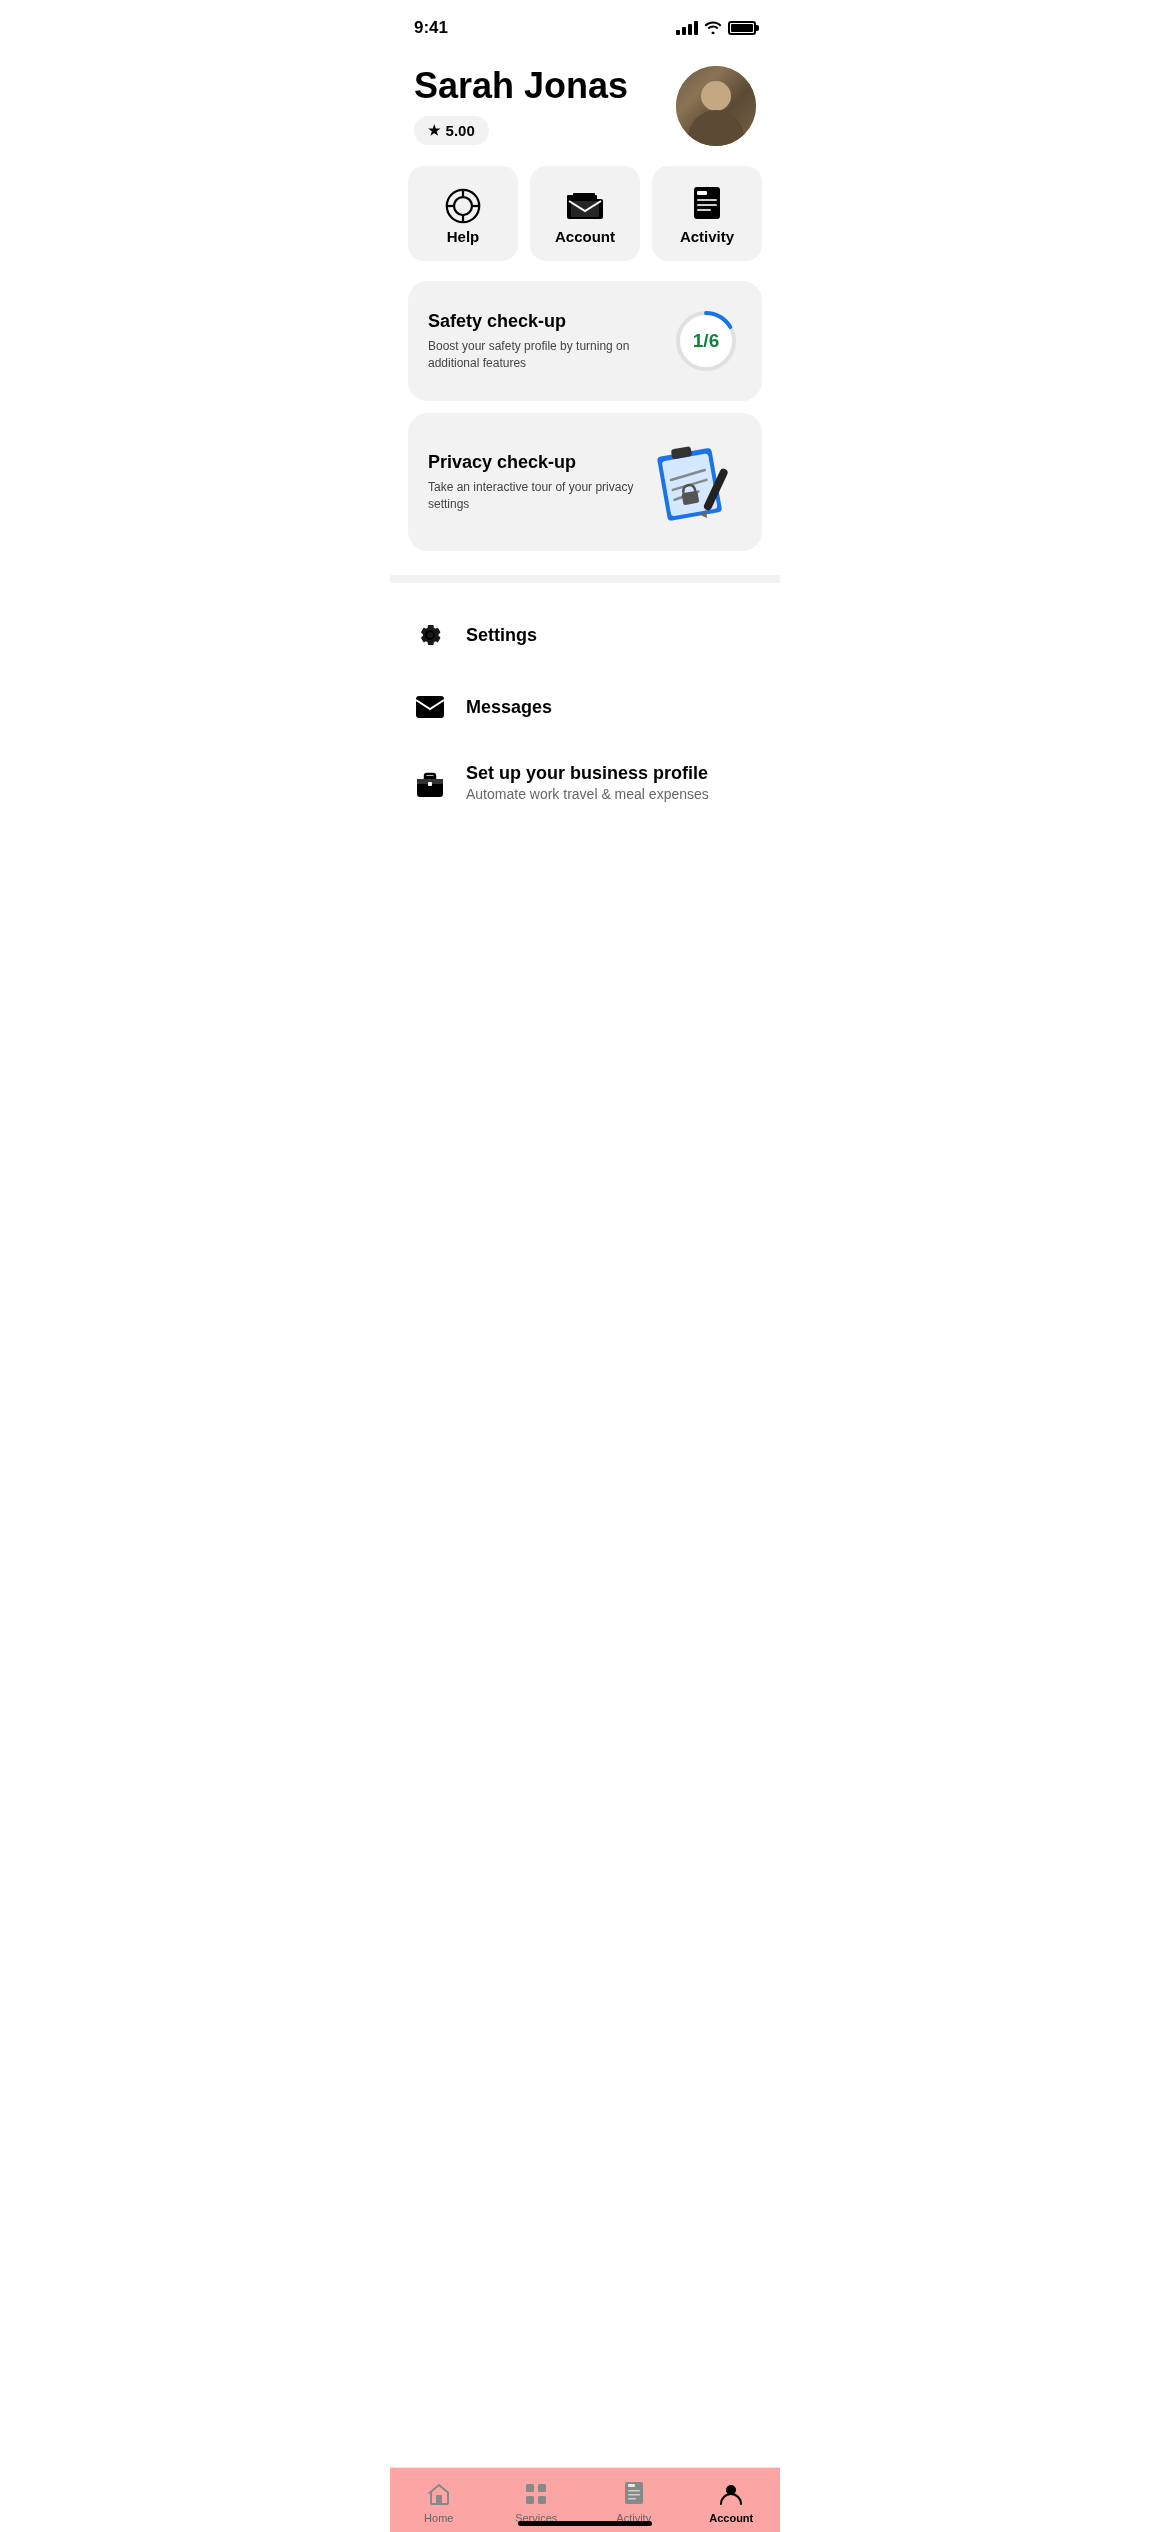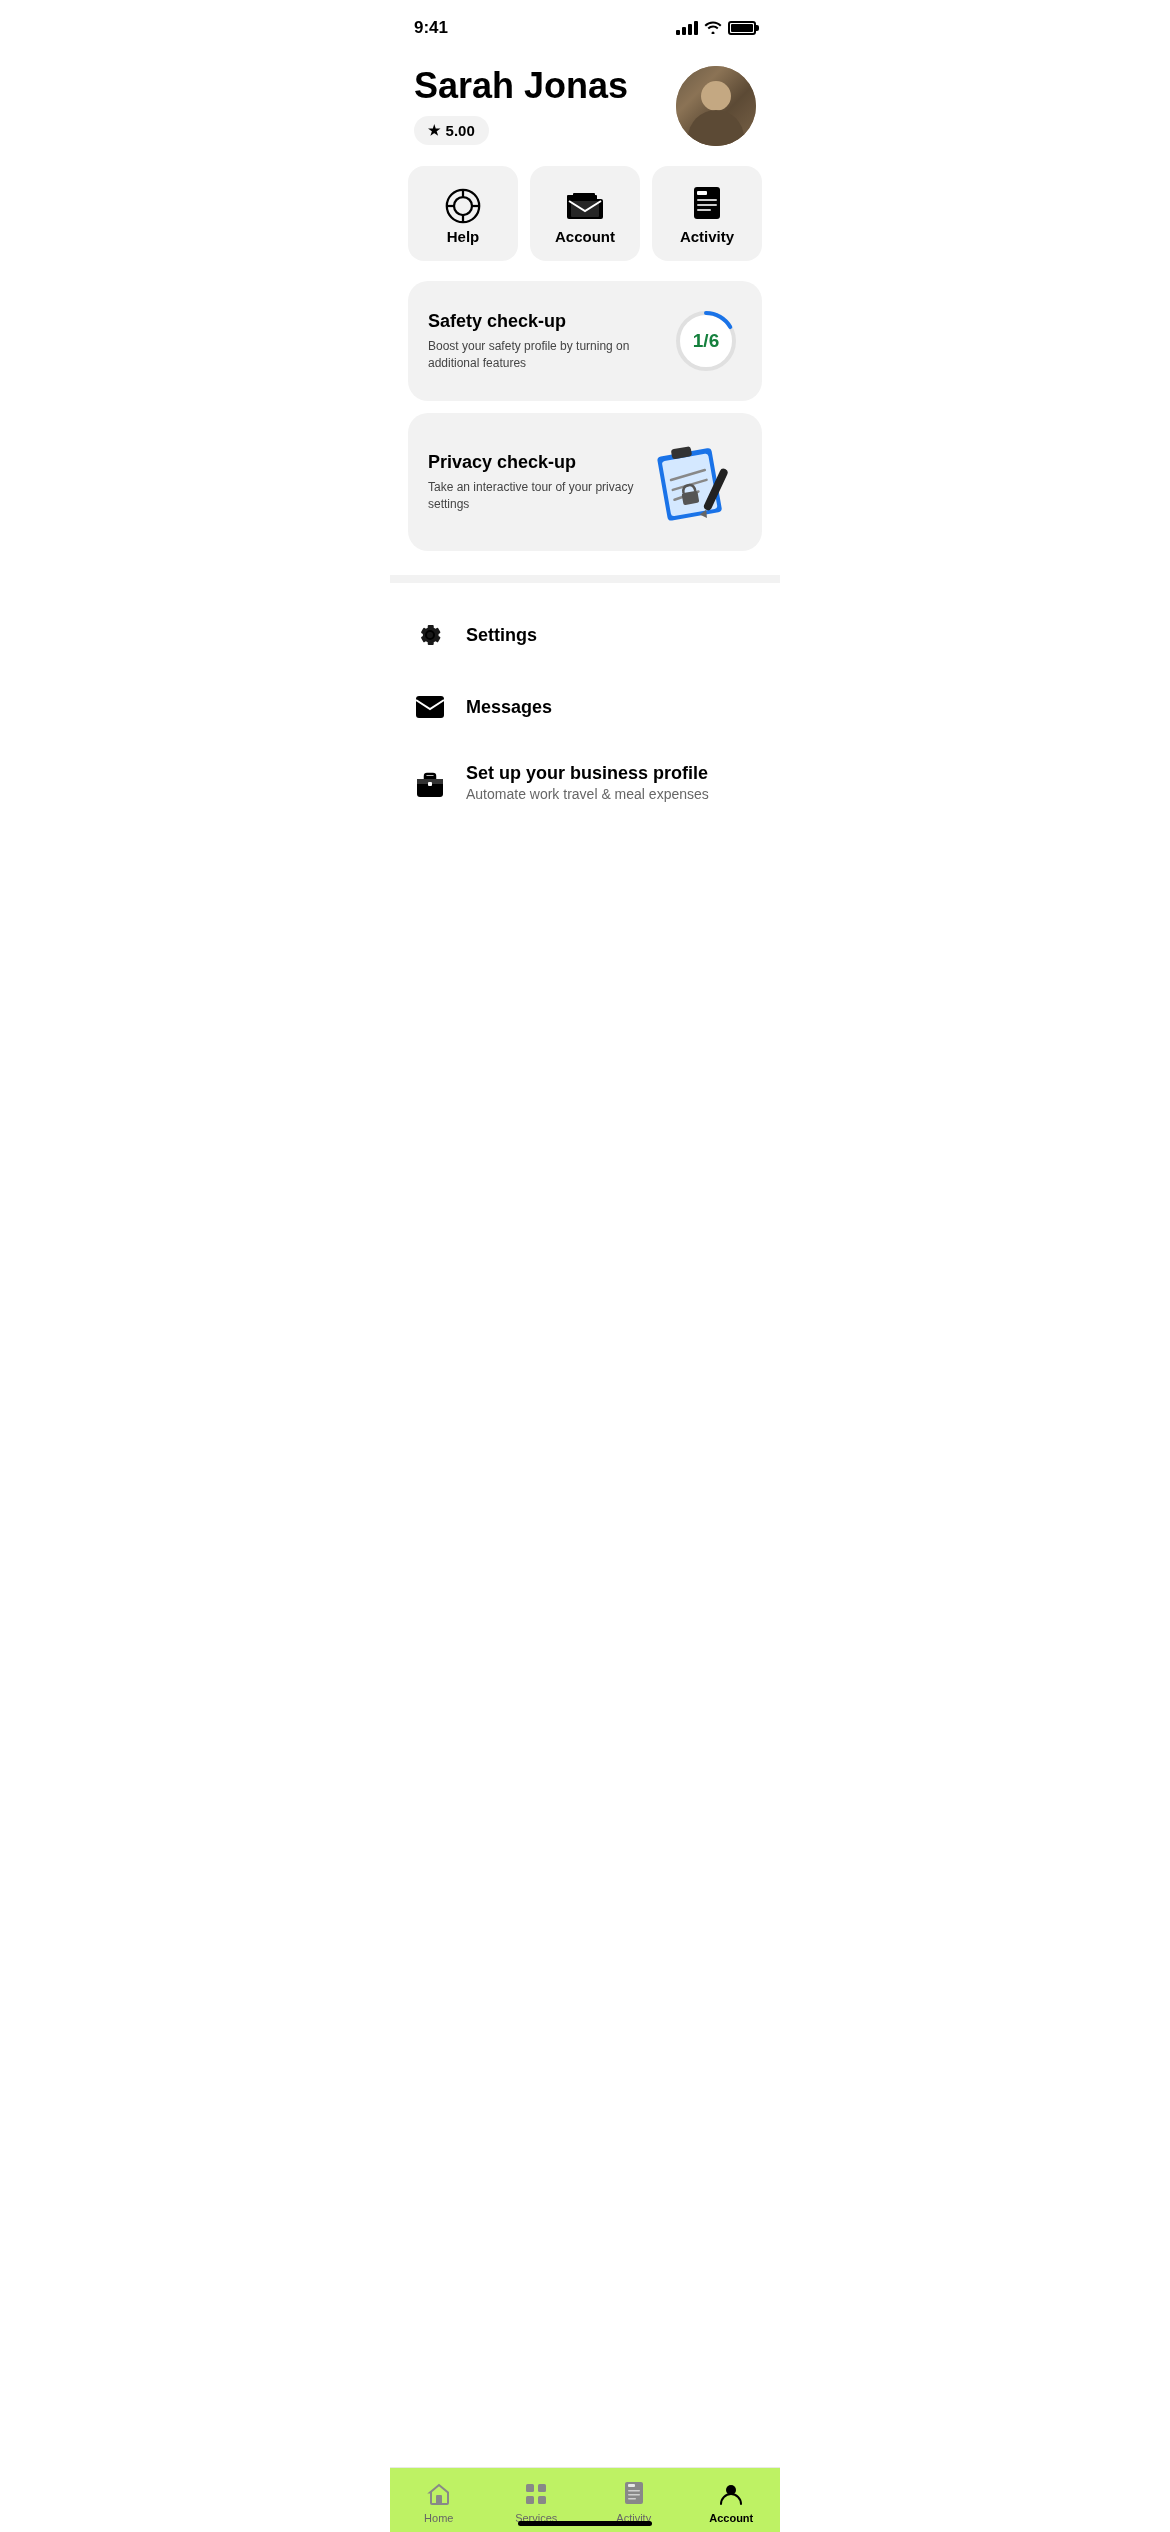--- a/index.html
+++ b/index.html
@@ -310,21 +310,21 @@
       margin-top: 2px;
     }
 
     
     .bottom-nav {
       position: fixed;
       bottom: 0;
       left: 50%;
       transform: translateX(-50%);
       width: 390px;
-      background: #bef264;
+      background: #fca5a5;
       border-top: 1px solid #e8e8e8;
       display: flex;
       justify-content: space-around;
       align-items: center;
       padding: 12px 0 8px;
     }
 
     .nav-item {
       display: flex;
       flex-direction: column;

